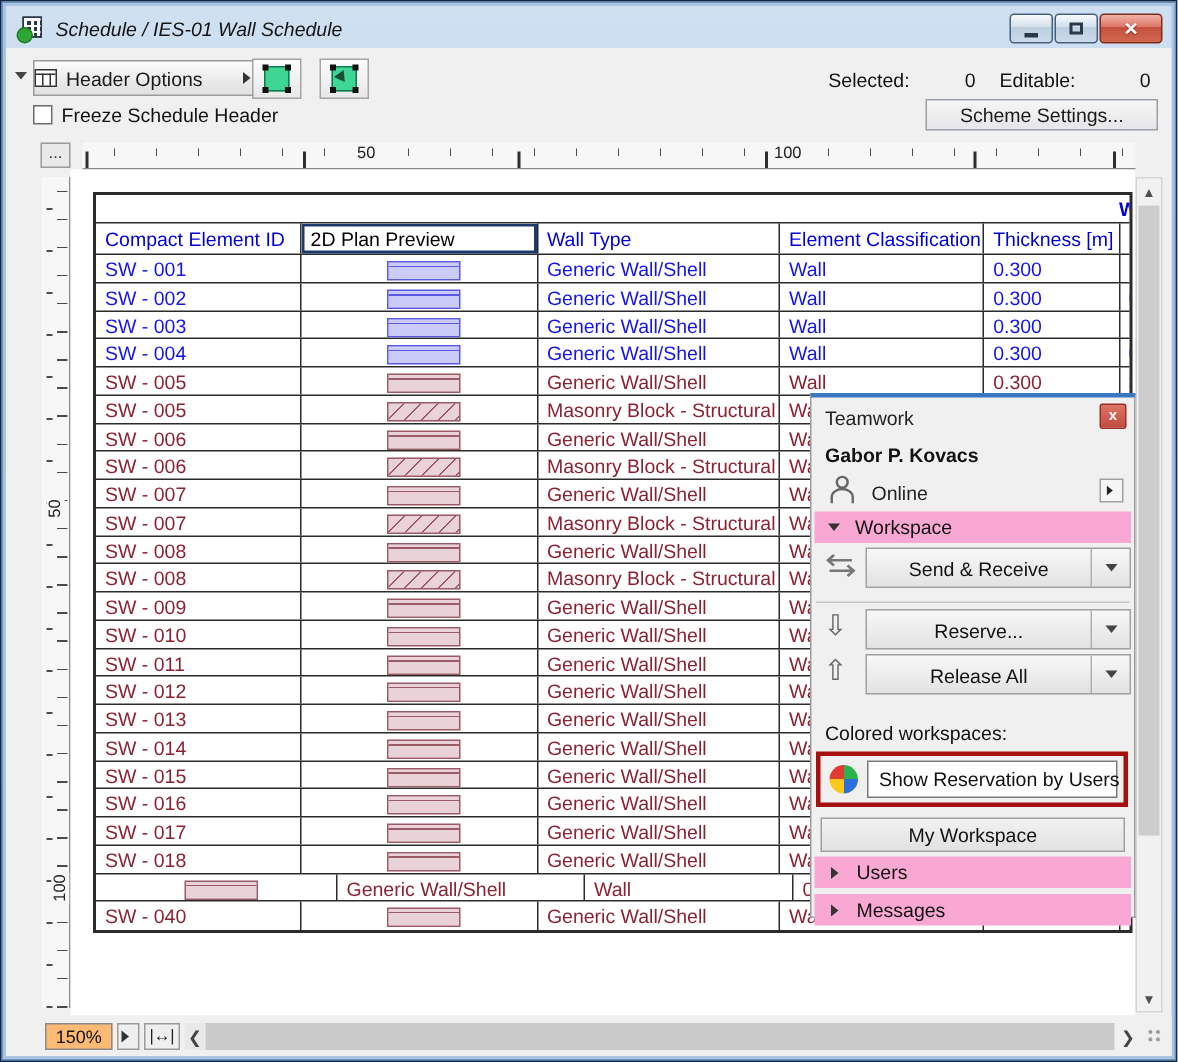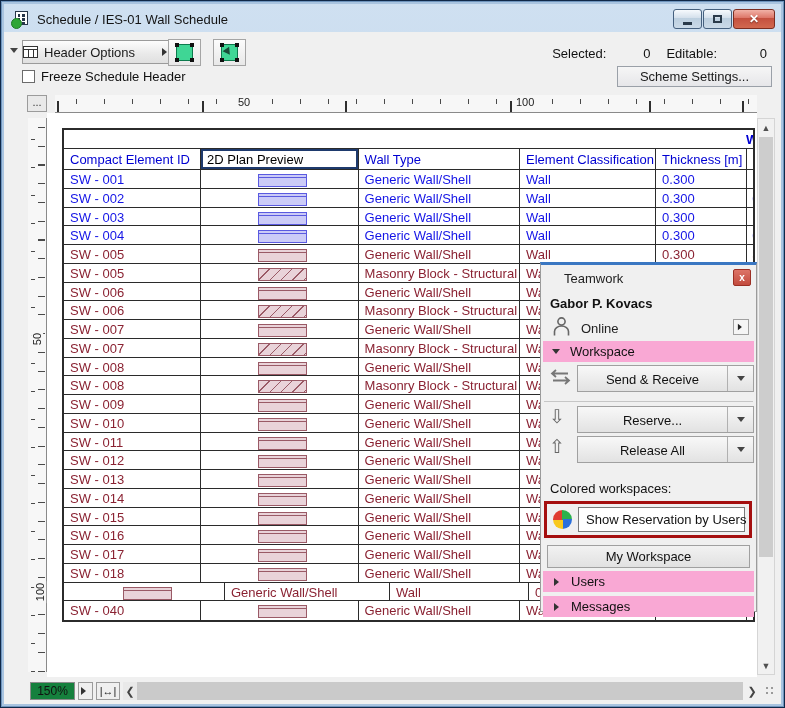--- a/index.html
+++ b/index.html
@@ -2,21 +2,21 @@
 <html><head>
 <meta charset="utf-8">
 <style>
   html,body{margin:0;padding:0;}
   body{width:785px;height:708px;position:relative;overflow:hidden;
        font-family:"Liberation Sans",sans-serif;background:#aec8e4;}
   
   .frame{position:absolute;inset:0;border:1px solid #102848;
          box-shadow:inset 0 0 0 1px #6e94bd, inset 0 0 0 3px #a9c4e0;
          background:linear-gradient(#cfe0f1,#a9c3de);}
-  .titlebar{position:absolute;left:4px;top:4px;right:4px;height:28px;display:flex;align-items:center;}
+  .titlebar{position:absolute;left:4px;top:4px;right:4px;height:28px;display:flex;align-items:center;font-style:italic;}
   .title-icon{width:16px;height:16px;margin-left:8px;position:relative;}
   .title-icon .grid{position:absolute;left:2px;top:0;width:13px;height:14px;background:#27364a;
       box-shadow:inset 0 0 0 1px #27364a;
       background-image:linear-gradient(#27364a 0, #27364a 100%);}
   .title-icon .grid::after{content:"";position:absolute;inset:1px;
       background:
         linear-gradient(90deg, #fff 0 2px, transparent 2px 4.5px, #fff 4.5px 6.5px, transparent 6.5px 9px, #fff 9px 11px, transparent 11px),
         linear-gradient(#fff 0 2px, transparent 2px 5px, #fff 5px 6px, transparent 6px 9px, #fff 9px 10px, transparent 10px);}
   .title-icon .dot{position:absolute;left:-2px;bottom:-2px;width:9px;height:9px;border-radius:50%;
       background:#2ea636;border:1px solid #1d7a24;}
@@ -95,21 +95,21 @@
   .rb{color:#1414e6;} .rr{color:#8a2232;}
   .prev{display:block;width:49px;height:13px;margin:2px auto 0 auto;box-sizing:border-box;}
   .rb .prev{border:1px solid #5a5ae0;background:linear-gradient(#cbcbf7 0 2px,#5a5ae0 2px 3px,#cbcbf7 3px 100%);}
   .rr .prev.solid{border:1px solid #9a5a66;background:linear-gradient(#e9d3d9 0 2px,#9a5a66 2px 3px,#e9d3d9 3px 100%);}
   .rr .prev.hatch{border:1px solid #9a5a66;background:
       repeating-linear-gradient(135deg,transparent 0 7px,#9a5a66 7px 8px),#e9d3d9;}
 
   
   .panel{position:absolute;left:540px;top:262px;width:217px;height:350px;background:#f0f0f0;
       border:1px solid #9b9b9b;border-top:3px solid #3a77c2;box-sizing:border-box;z-index:10;}
-  .p-title{position:absolute;left:23px;top:6px;font-size:13px;color:#222;}
+  .p-title{position:absolute;left:9px;top:6px;font-size:13px;color:#222;}
   .p-close{position:absolute;right:5px;top:4px;width:18px;height:17px;border:1px solid #9c2f24;border-radius:2px;
       background:linear-gradient(#dd7467,#c24b3e);color:#fff;font-size:10px;font-weight:bold;
       display:flex;align-items:center;justify-content:center;box-sizing:border-box;}
   .p-user{position:absolute;left:9px;top:31px;font-size:13px;font-weight:bold;color:#111;}
   .p-person{position:absolute;left:11px;top:51px;}
   .p-online{position:absolute;left:40px;top:56px;font-size:13px;color:#222;}
   .p-arrowbtn{position:absolute;right:7px;top:54px;width:16px;height:16px;border:1px solid #a0a0a0;background:#f5f5f5;
       display:flex;align-items:center;justify-content:center;box-sizing:border-box;}
   .p-arrowbtn .tri-r{border-left-color:#222;transform:scale(.8);}
   .sectionbar{position:absolute;left:2px;right:2px;height:21px;background:#f9a8d4;display:flex;align-items:center;}
@@ -138,21 +138,21 @@
   .myws{position:absolute;left:6px;top:280px;width:203px;height:23px;border:1px solid #a0a0a0;
       background:linear-gradient(#f2f2f2,#e1e1e1);font-size:13px;color:#111;display:flex;
       align-items:center;justify-content:center;box-sizing:border-box;}
 
   
   .vscroll{position:absolute;left:757px;top:118px;width:18px;height:557px;background:#f1f1f1;border:1px solid #d5d5d5;box-sizing:border-box;z-index:5;}
   .vs-up,.vs-dn{position:absolute;left:0;width:16px;height:17px;display:flex;align-items:center;justify-content:center;color:#505050;font-size:9px;}
   .vs-up{top:0;} .vs-dn{bottom:0;}
   .vs-thumb{position:absolute;left:1px;top:18px;width:14px;height:420px;background:#cdcdcd;}
   .statusbar{position:absolute;left:4px;right:4px;bottom:4px;height:27px;background:#f0f0f0;z-index:6;}
-  .zoombox{position:absolute;left:26px;top:5px;width:45px;height:18px;background:#15803d;border:1px solid #8a8a8a;
+  .zoombox{position:absolute;left:26px;top:5px;width:45px;height:18px;background:#fdba74;border:1px solid #8a8a8a;
       font-size:12px;color:#111;text-align:center;line-height:17px;box-sizing:border-box;}
   .zb-btn{position:absolute;top:5px;height:18px;border:1px solid #9b9b9b;background:#efefef;display:flex;
       align-items:center;justify-content:center;box-sizing:border-box;}
   .zb-next{left:74px;width:15px;}
   .zb-fit{left:92px;width:24px;font-size:11px;color:#222;}
   .hs-left{left:119px;width:14px;border:none;background:#e9e9e9;color:#444;font-size:11px;}
   .hs-track{position:absolute;left:133px;top:5px;width:606px;height:18px;background:#cacaca;}
   .hs-right{left:741px;width:14px;border:none;background:#f0f0f0;color:#444;font-size:11px;}
   .grip{position:absolute;right:6px;top:9px;width:10px;height:10px;
       background:radial-gradient(circle at 2px 2px,#9a9a9a 1.2px,transparent 1.5px);

